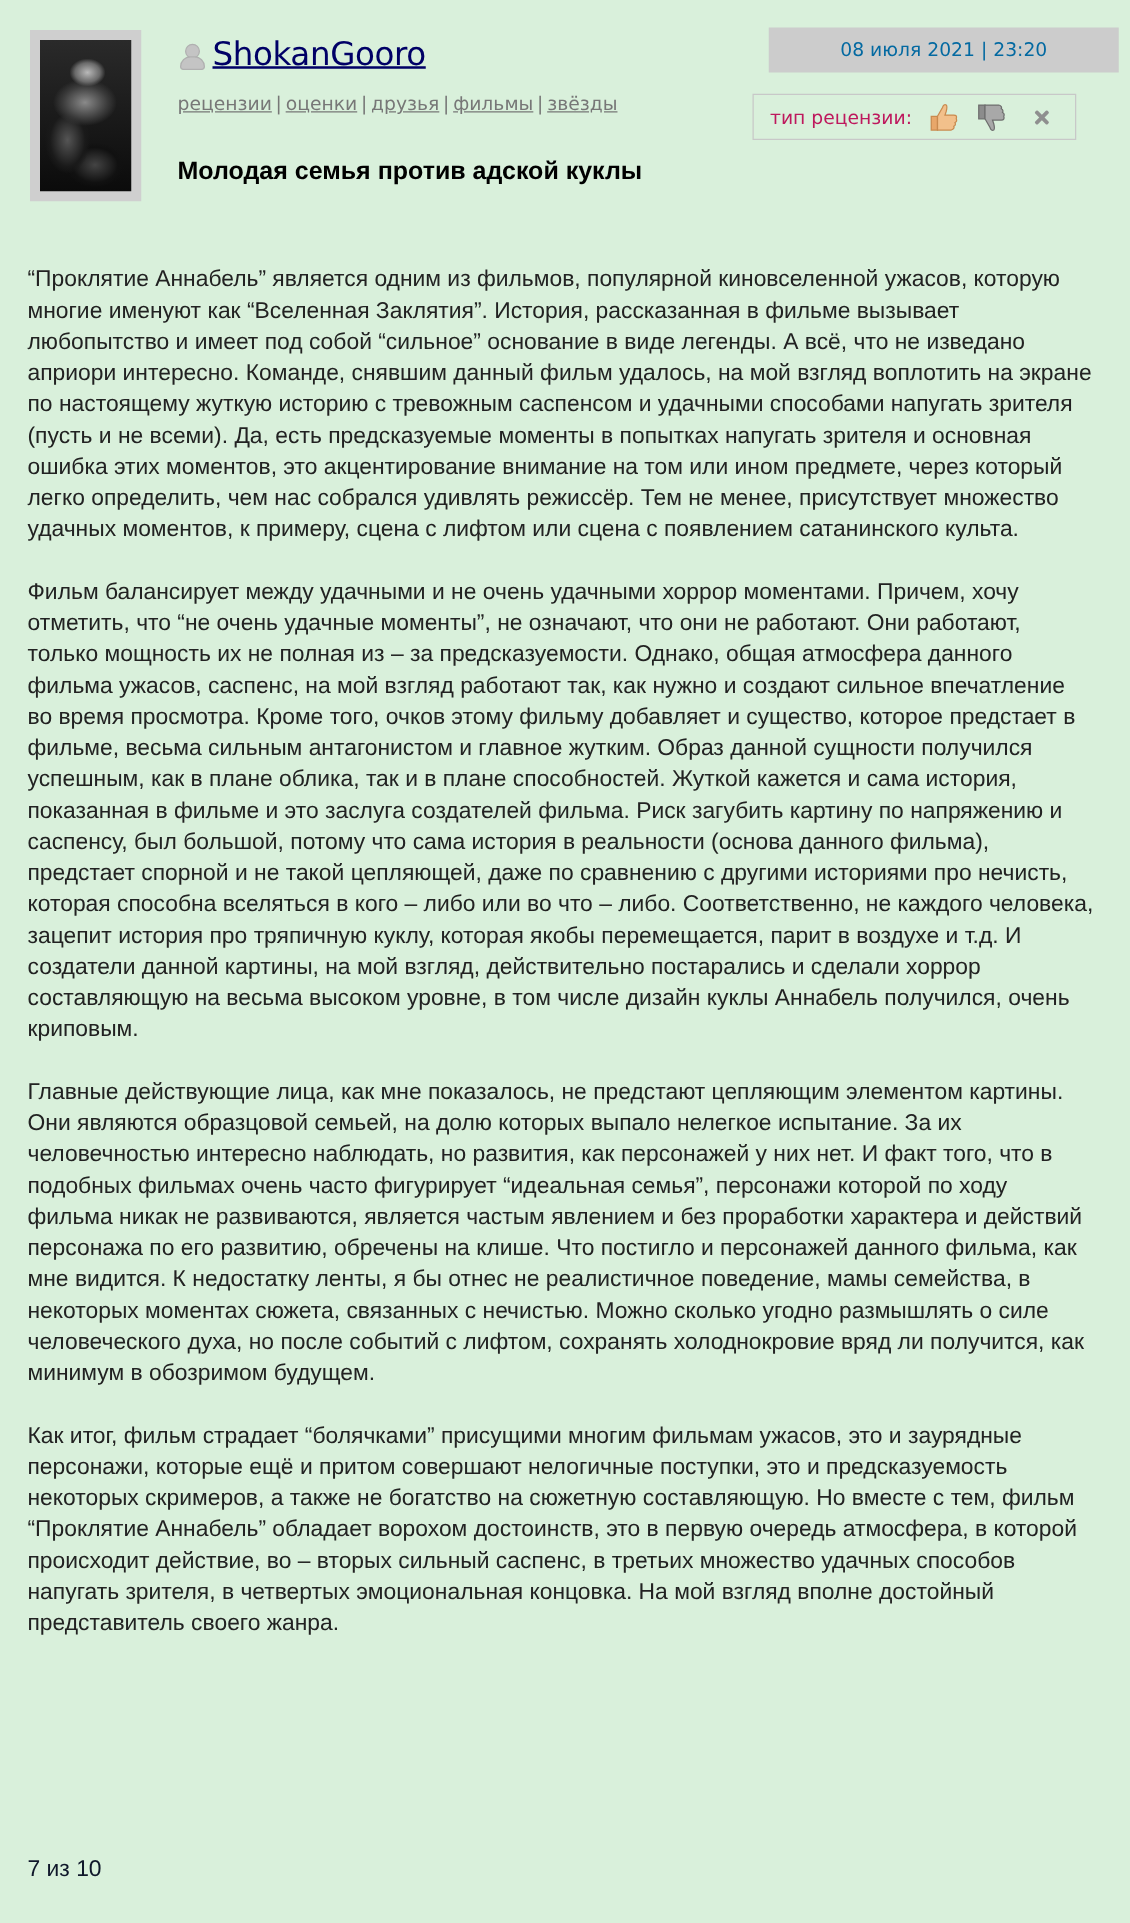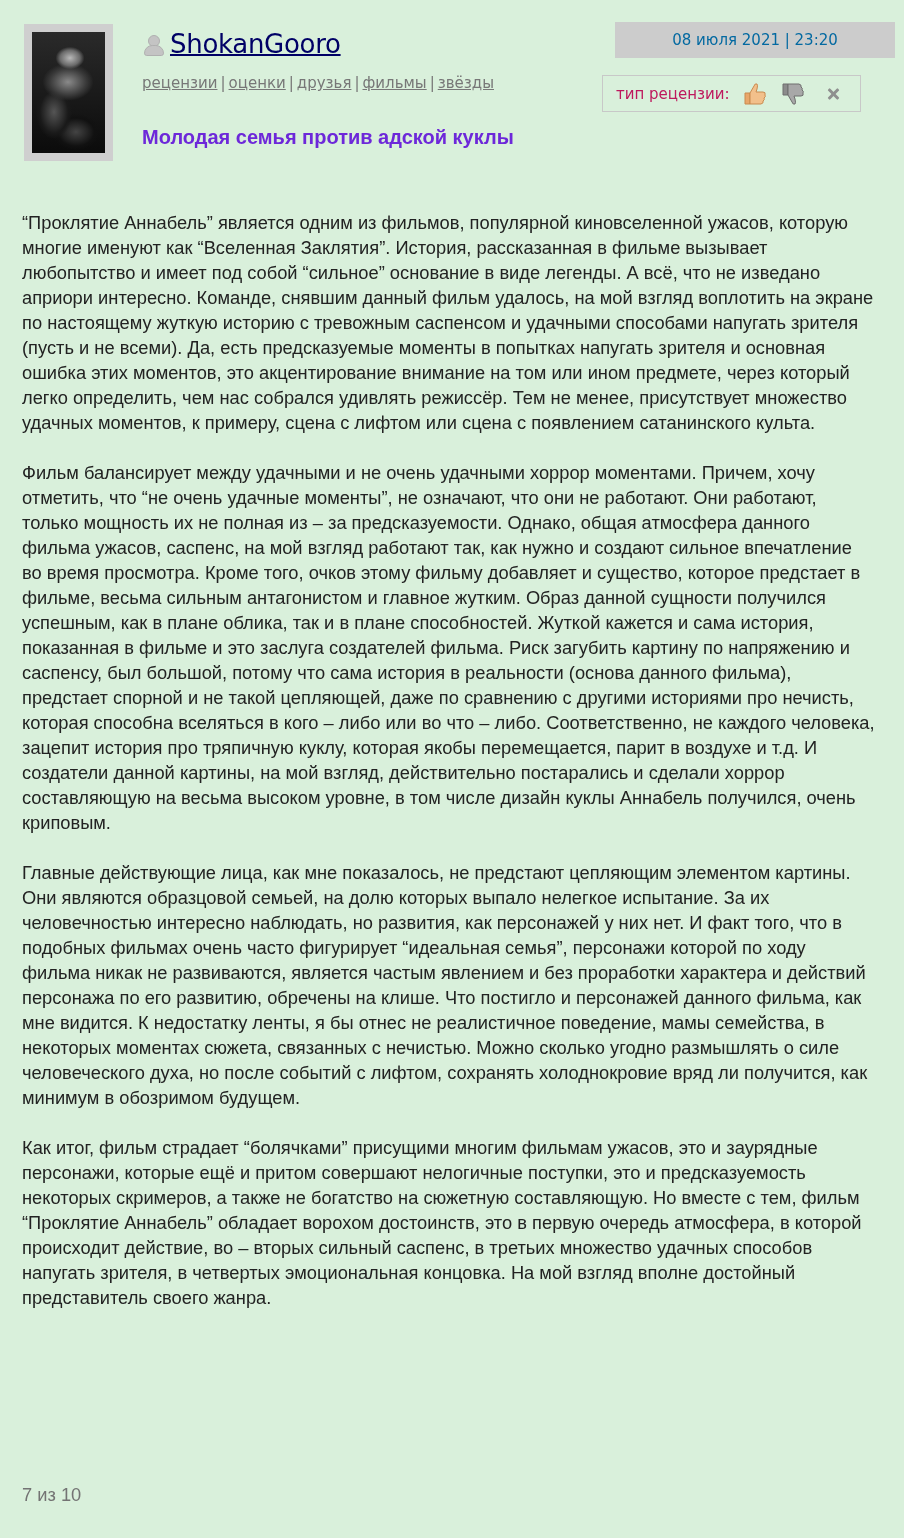--- a/index.html
+++ b/index.html
@@ -44,21 +44,21 @@
     text-decoration-thickness: 2px; letter-spacing: -0.3px;
   }
   .links {
     margin-top: 14px; font-family: "DejaVu Sans", sans-serif;
     font-size: 15px; color: #777;
   }
   .links a { color: #777; text-decoration: underline; }
   .links .sep { color: #777; margin: 0 3px; }
   .title {
     position: absolute; left: 142px; top: 124px; width: 380px;
-    font-size: 20px; font-weight: bold; color: #6d28d9; line-height: 26px;
+    font-size: 20px; font-weight: bold; color: #000000; line-height: 26px;
   }
   .date-bar {
     position: absolute; left: 615px; top: 22px; width: 280px; height: 36px;
     background: #cccccc; color: #0369a1;
     font-family: "DejaVu Sans", sans-serif; font-size: 15px;
     display: flex; align-items: center; justify-content: center;
   }
   .type-box {
     position: absolute; left: 602px; top: 64px; width: 257px; height: 35px;
     border: 1px solid #c8c8c8; background: #d9f0db;
@@ -75,21 +75,21 @@
   }
   .x-icon::before { transform: rotate(45deg); }
   .x-icon::after { transform: rotate(-45deg); }
   .review-body {
     position: absolute; left: 22px; top: 210px; width: 866px;
     font-size: 18.3px; line-height: 25px; color: #222;
   }
   .review-body p { margin: 0 12px 25px 0; }
   .score {
     position: absolute; left: 22px; top: 1484px;
-    font-size: 18.3px; color: #737373;
+    font-size: 18.3px; color: #0f172a;
   }
 </style>
 </head>
 <body>
 
 <div class="avatar-box">
   <div class="avatar-img"></div>
 </div>
 
 <div class="user-block">

